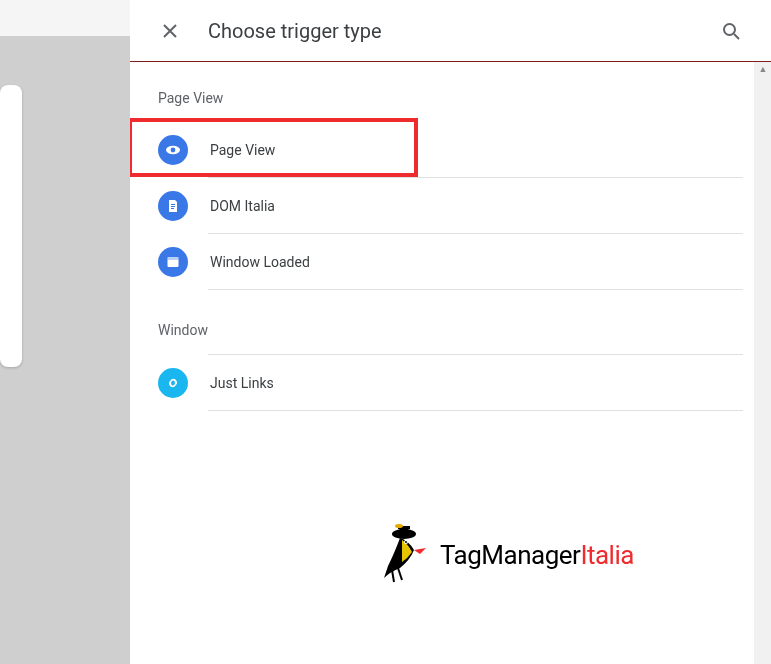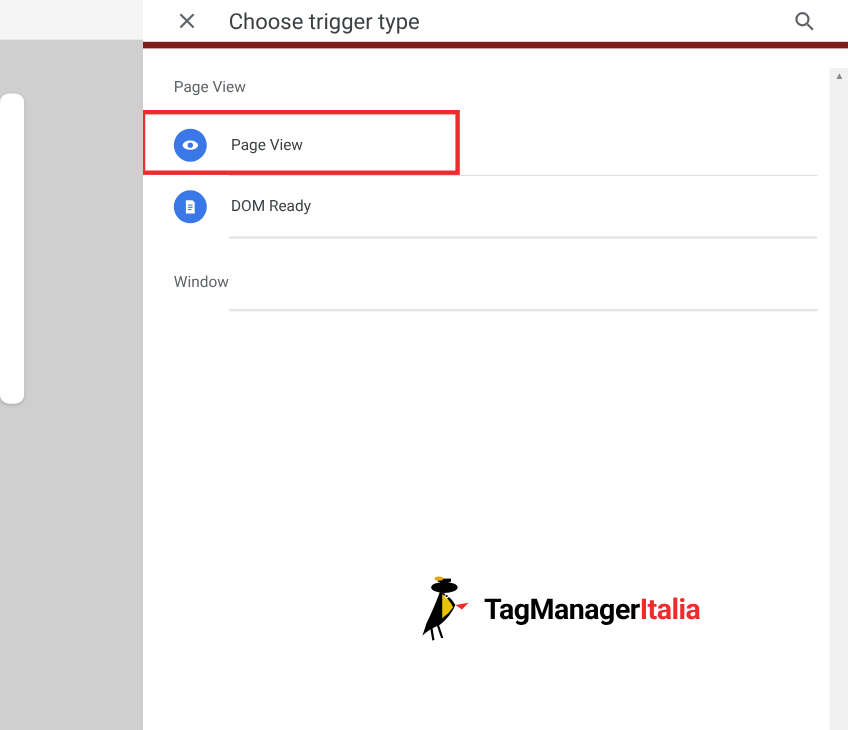--- a/index.html
+++ b/index.html
@@ -33,25 +33,25 @@
     }
     .panel {
       position: absolute;
       left: 130px; top: 0;
       right: 0; bottom: 0;
       background: #fff;
       display: flex;
       flex-direction: column;
     }
     .panel-header {
-      height: 44px;
+      height: 62px;
       display: flex;
       align-items: center;
       padding: 0 28px;
-      border-bottom: 6px solid #7f1d1d;
+      border-bottom: 1px solid #7f1d1d;
     }
     .close {
       color: #5f6368;
       width: 24px; height: 24px;
       display: flex; align-items: center; justify-content: center;
       cursor: pointer;
     }
     .header-title {
       margin-left: 26px;
       font-size: 20px;
@@ -108,21 +108,21 @@
       pointer-events: none;
     }
     .logo {
       position: absolute;
       left: 370px; top: 520px;
       display: flex;
       align-items: center;
     }
     .logo-text {
       font-size: 26px;
-      font-weight: 700;
+      font-weight: 400;
       color: #000;
       letter-spacing: -0.5px;
       text-align: center;
     }
     .logo-text .italia { color: #ef2b2d; }
     .scroll-stub {
       position: absolute;
       right: 0; top: 62px;
       width: 17px; bottom: 0;
       background: #f1f1f1;
@@ -176,31 +176,48 @@
 
     <div class="trigger-row">
       <div class="trigger-icon ic-blue">
         <svg width="16" height="16" viewBox="0 0 16 16">
             <path d="M4 2 h6 l2 2 v10 h-8 z" fill="#fff"></path>
             <rect x="6" y="6" width="4" height="1" fill="#3b78e7"></rect>
             <rect x="6" y="8" width="4" height="1" fill="#3b78e7"></rect>
             <rect x="6" y="10" width="3" height="1" fill="#3b78e7"></rect>
           </svg>
       </div>
-      <div class="trigger-label">DOM Ready</div>
-    </div>
-    <div class="trigger-divider"></div>
-
+      <div class="trigger-label">DOM Italia</div>
+    </div>
+    <div class="trigger-divider"></div>
+
+    <div class="trigger-row">
+      <div class="trigger-icon ic-blue">
+        <svg width="16" height="16" viewBox="0 0 16 16">
+            <rect x="2.5" y="3" width="11" height="10" rx="1" fill="#fff"></rect>
+            <rect x="2.5" y="3" width="11" height="3" fill="#3b78e7" opacity="0.35"></rect>
+          </svg>
+      </div>
+      <div class="trigger-label">Window Loaded</div>
+    </div>
     <div class="trigger-divider"></div>
 
     <div class="section-gap"></div>
     <div class="section-title">Window</div>
 
     <div class="trigger-divider"></div>
 
+    <div class="trigger-row">
+      <div class="trigger-icon ic-cyan">
+        <svg width="16" height="16" viewBox="0 0 16 16">
+            <path d="M6 10 a3 3 0 0 1 0-4 l1-1 a3 3 0 0 1 4 4 M10 6 a3 3 0 0 1 0 4 l-1 1 a3 3 0 0 1 -4 -4" stroke="#fff" stroke-width="1.6" fill="none"></path>
+          </svg>
+      </div>
+      <div class="trigger-label">Just Links</div>
+    </div>
     <div class="trigger-divider"></div>
 
     <div class="highlight" style="left:-2px; top:56px; width:290px; height:59px;"></div>
   </div>
 
   <div class="scroll-stub"></div>
   <div class="scroll-arrow">▲</div>
 </div>
 
 <div class="logo">

